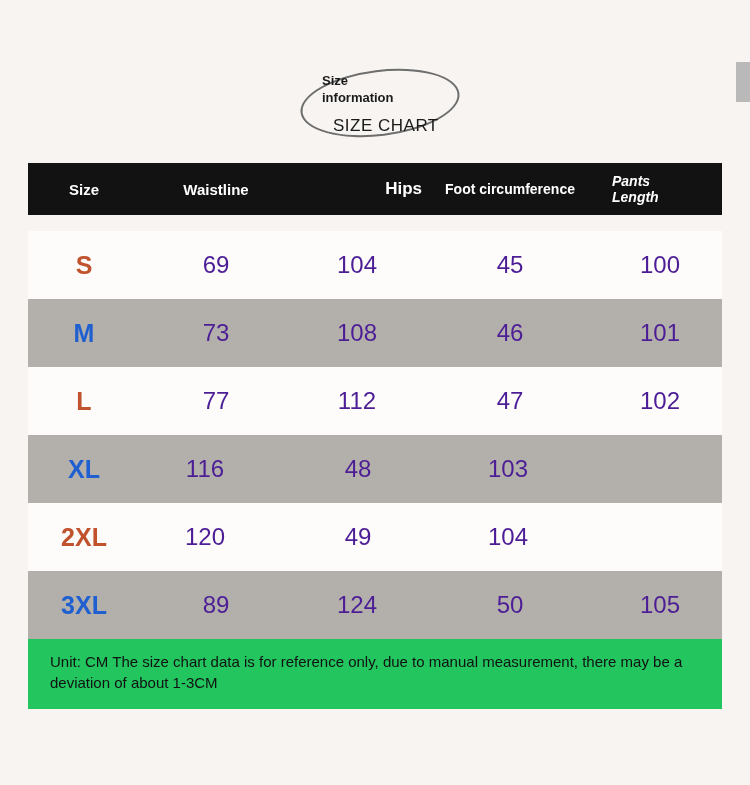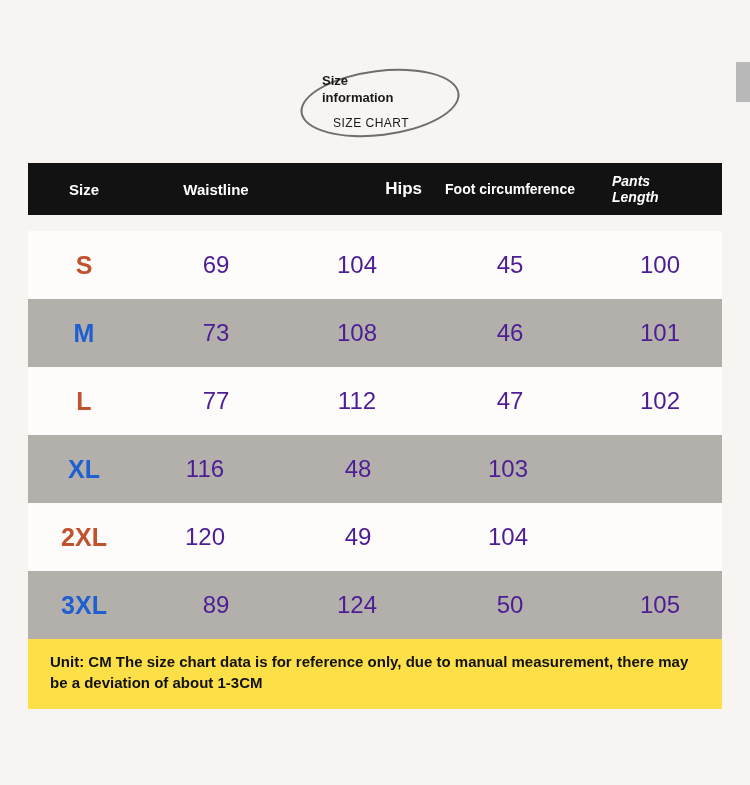--- a/index.html
+++ b/index.html
@@ -50,21 +50,21 @@
     font-size: 13px;
     font-weight: bold;
     color: #1a1a1a;
     line-height: 17px;
     width: 110px;
   }
   .title-main {
     position: absolute;
     left: 333px;
     top: 86px;
-    font-size: 12px;
+    font-size: 17px;
     color: #1a1a1a;
     letter-spacing: 0.5px;
   }
 
   .table-wrap {
     position: absolute;
     left: 28px;
     top: 163px;
     width: 694px;
     background: #fdfcfb;
@@ -121,24 +121,24 @@
     color: #4c1d95;
   }
   .size-cell {
     font-size: 25px;
     font-weight: bold;
   }
   .size-red { color: #c0522d; }
   .size-blue { color: #1f5fd0; }
 
   .note {
-    background: #fde047;
+    background: #22c55e;
     padding: 12px 22px 16px 22px;
     font-size: 15px;
-    font-weight: bold;
+    font-weight: normal;
     color: #121212;
     line-height: 21px;
   }
 </style>
 </head>
 <body>
 
 <div class="corner-sliver"></div>
 
 <div class="title-area">

